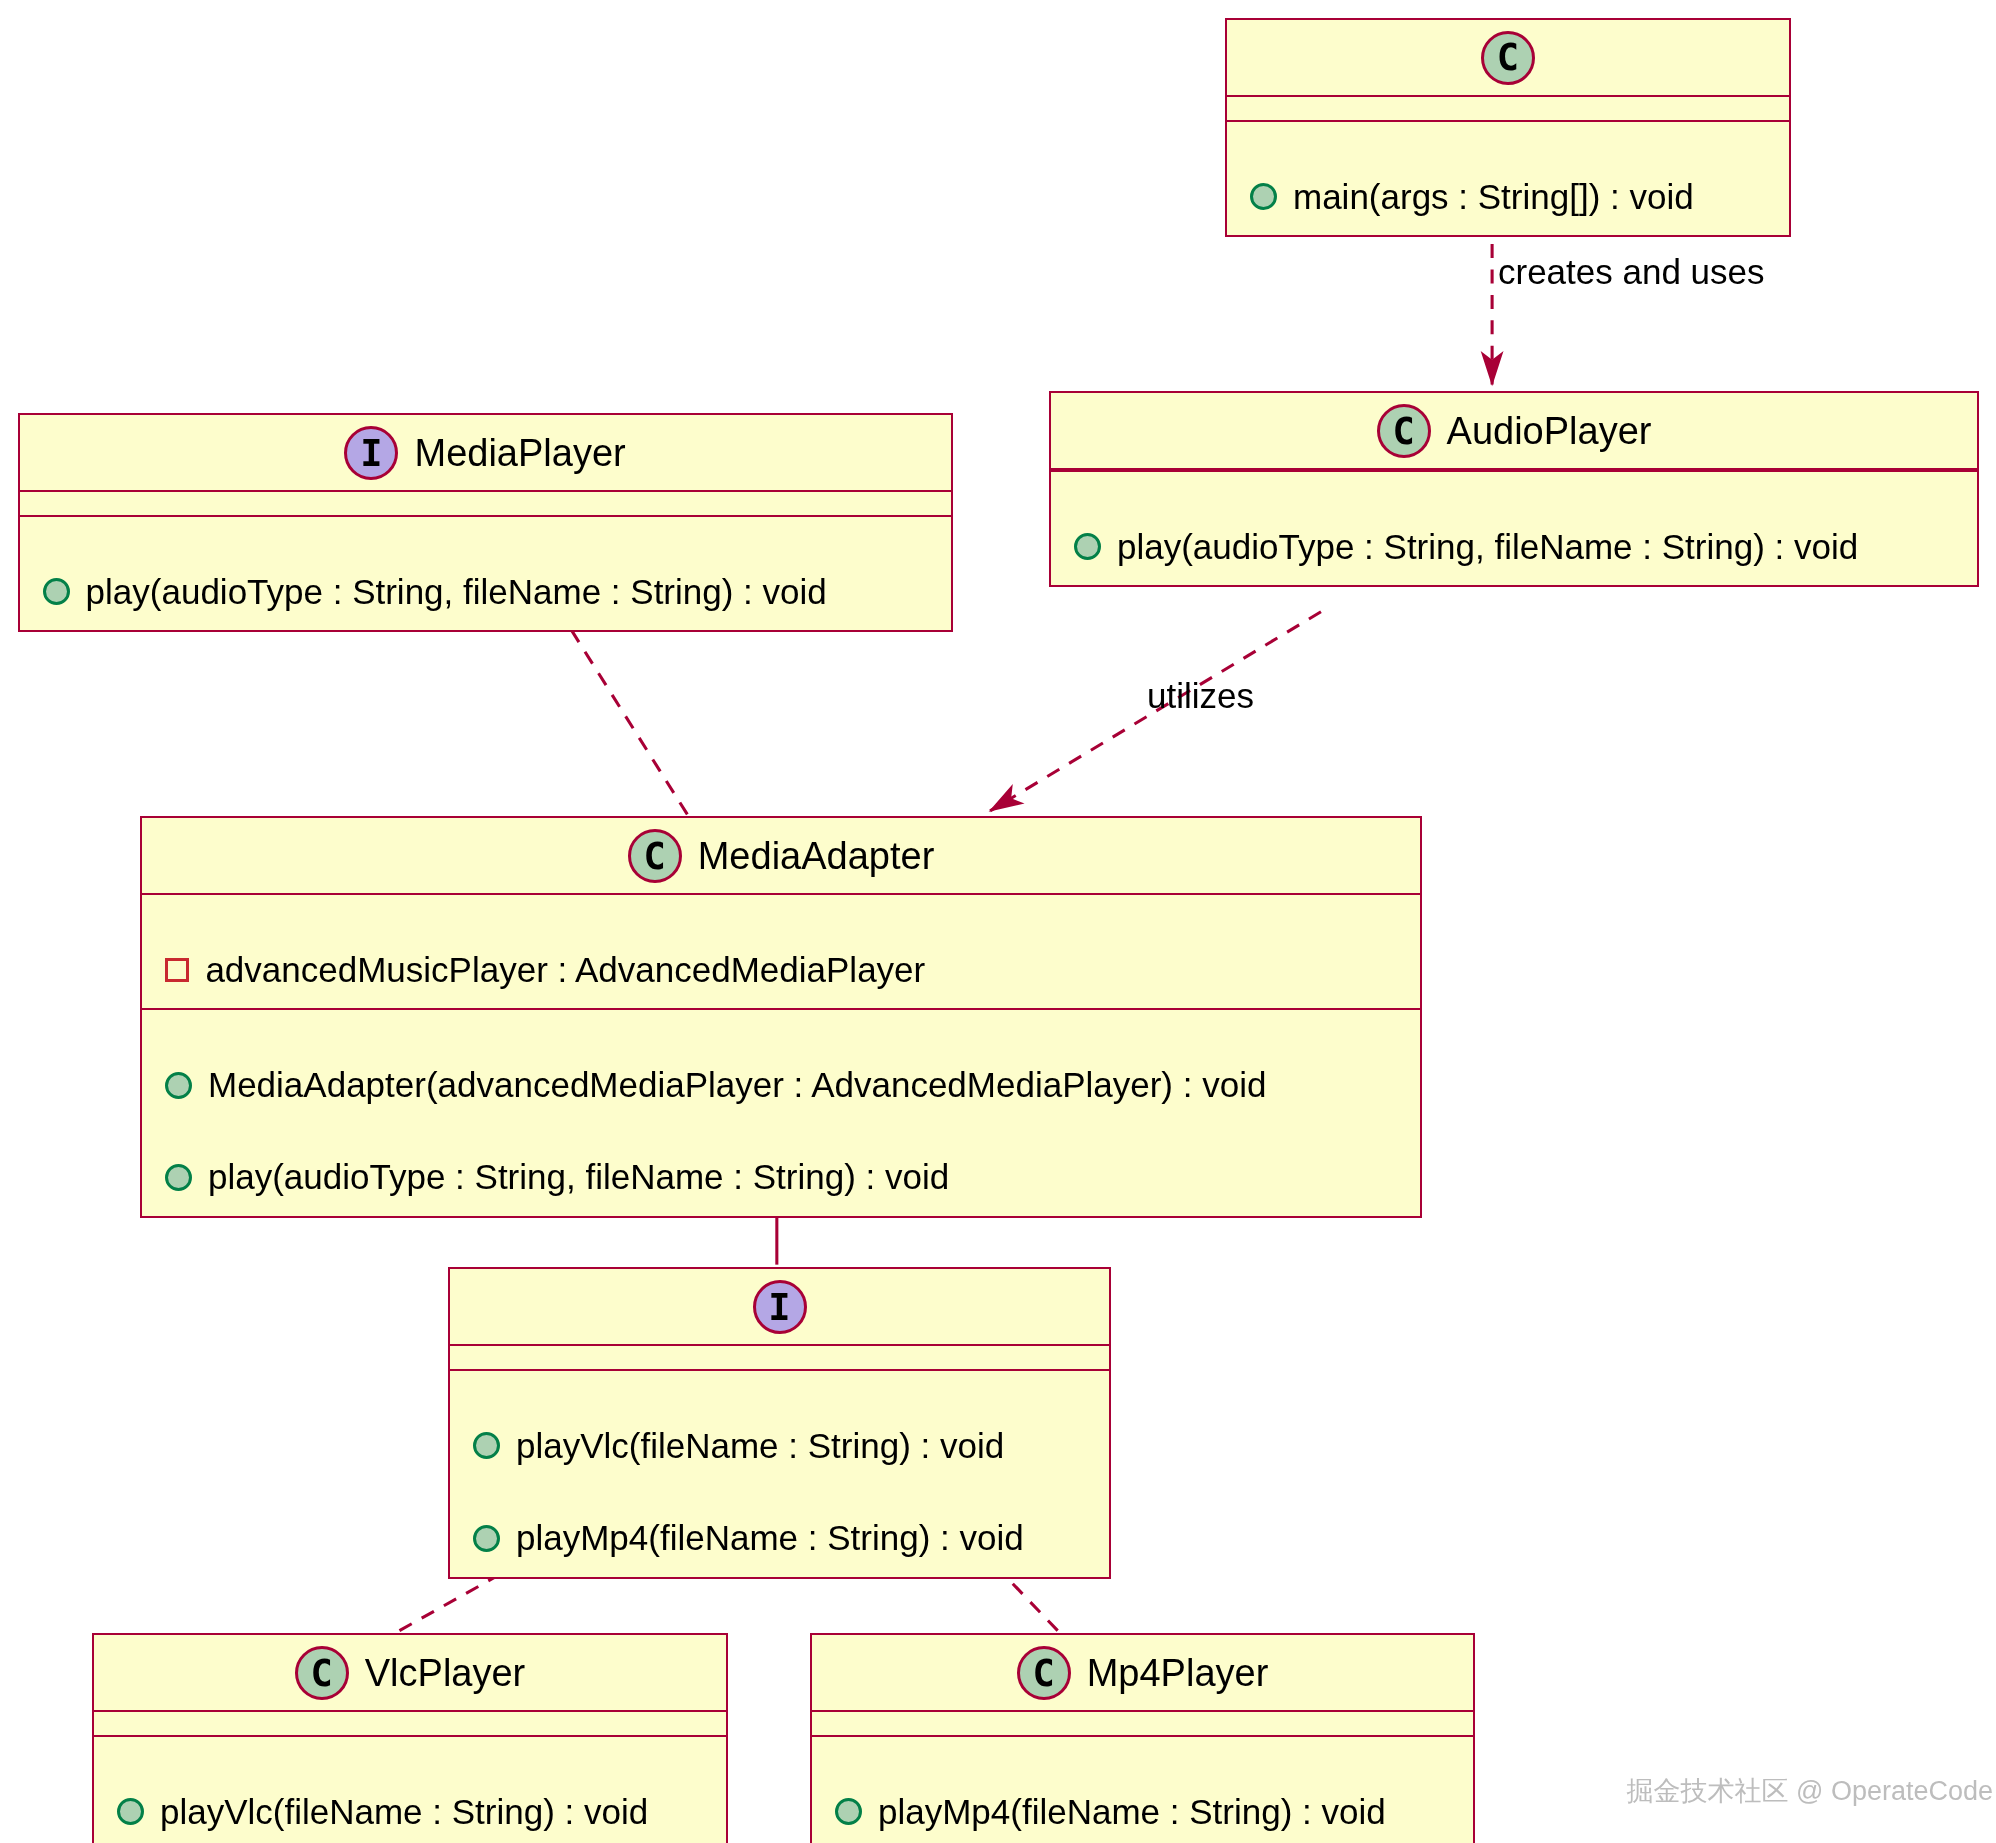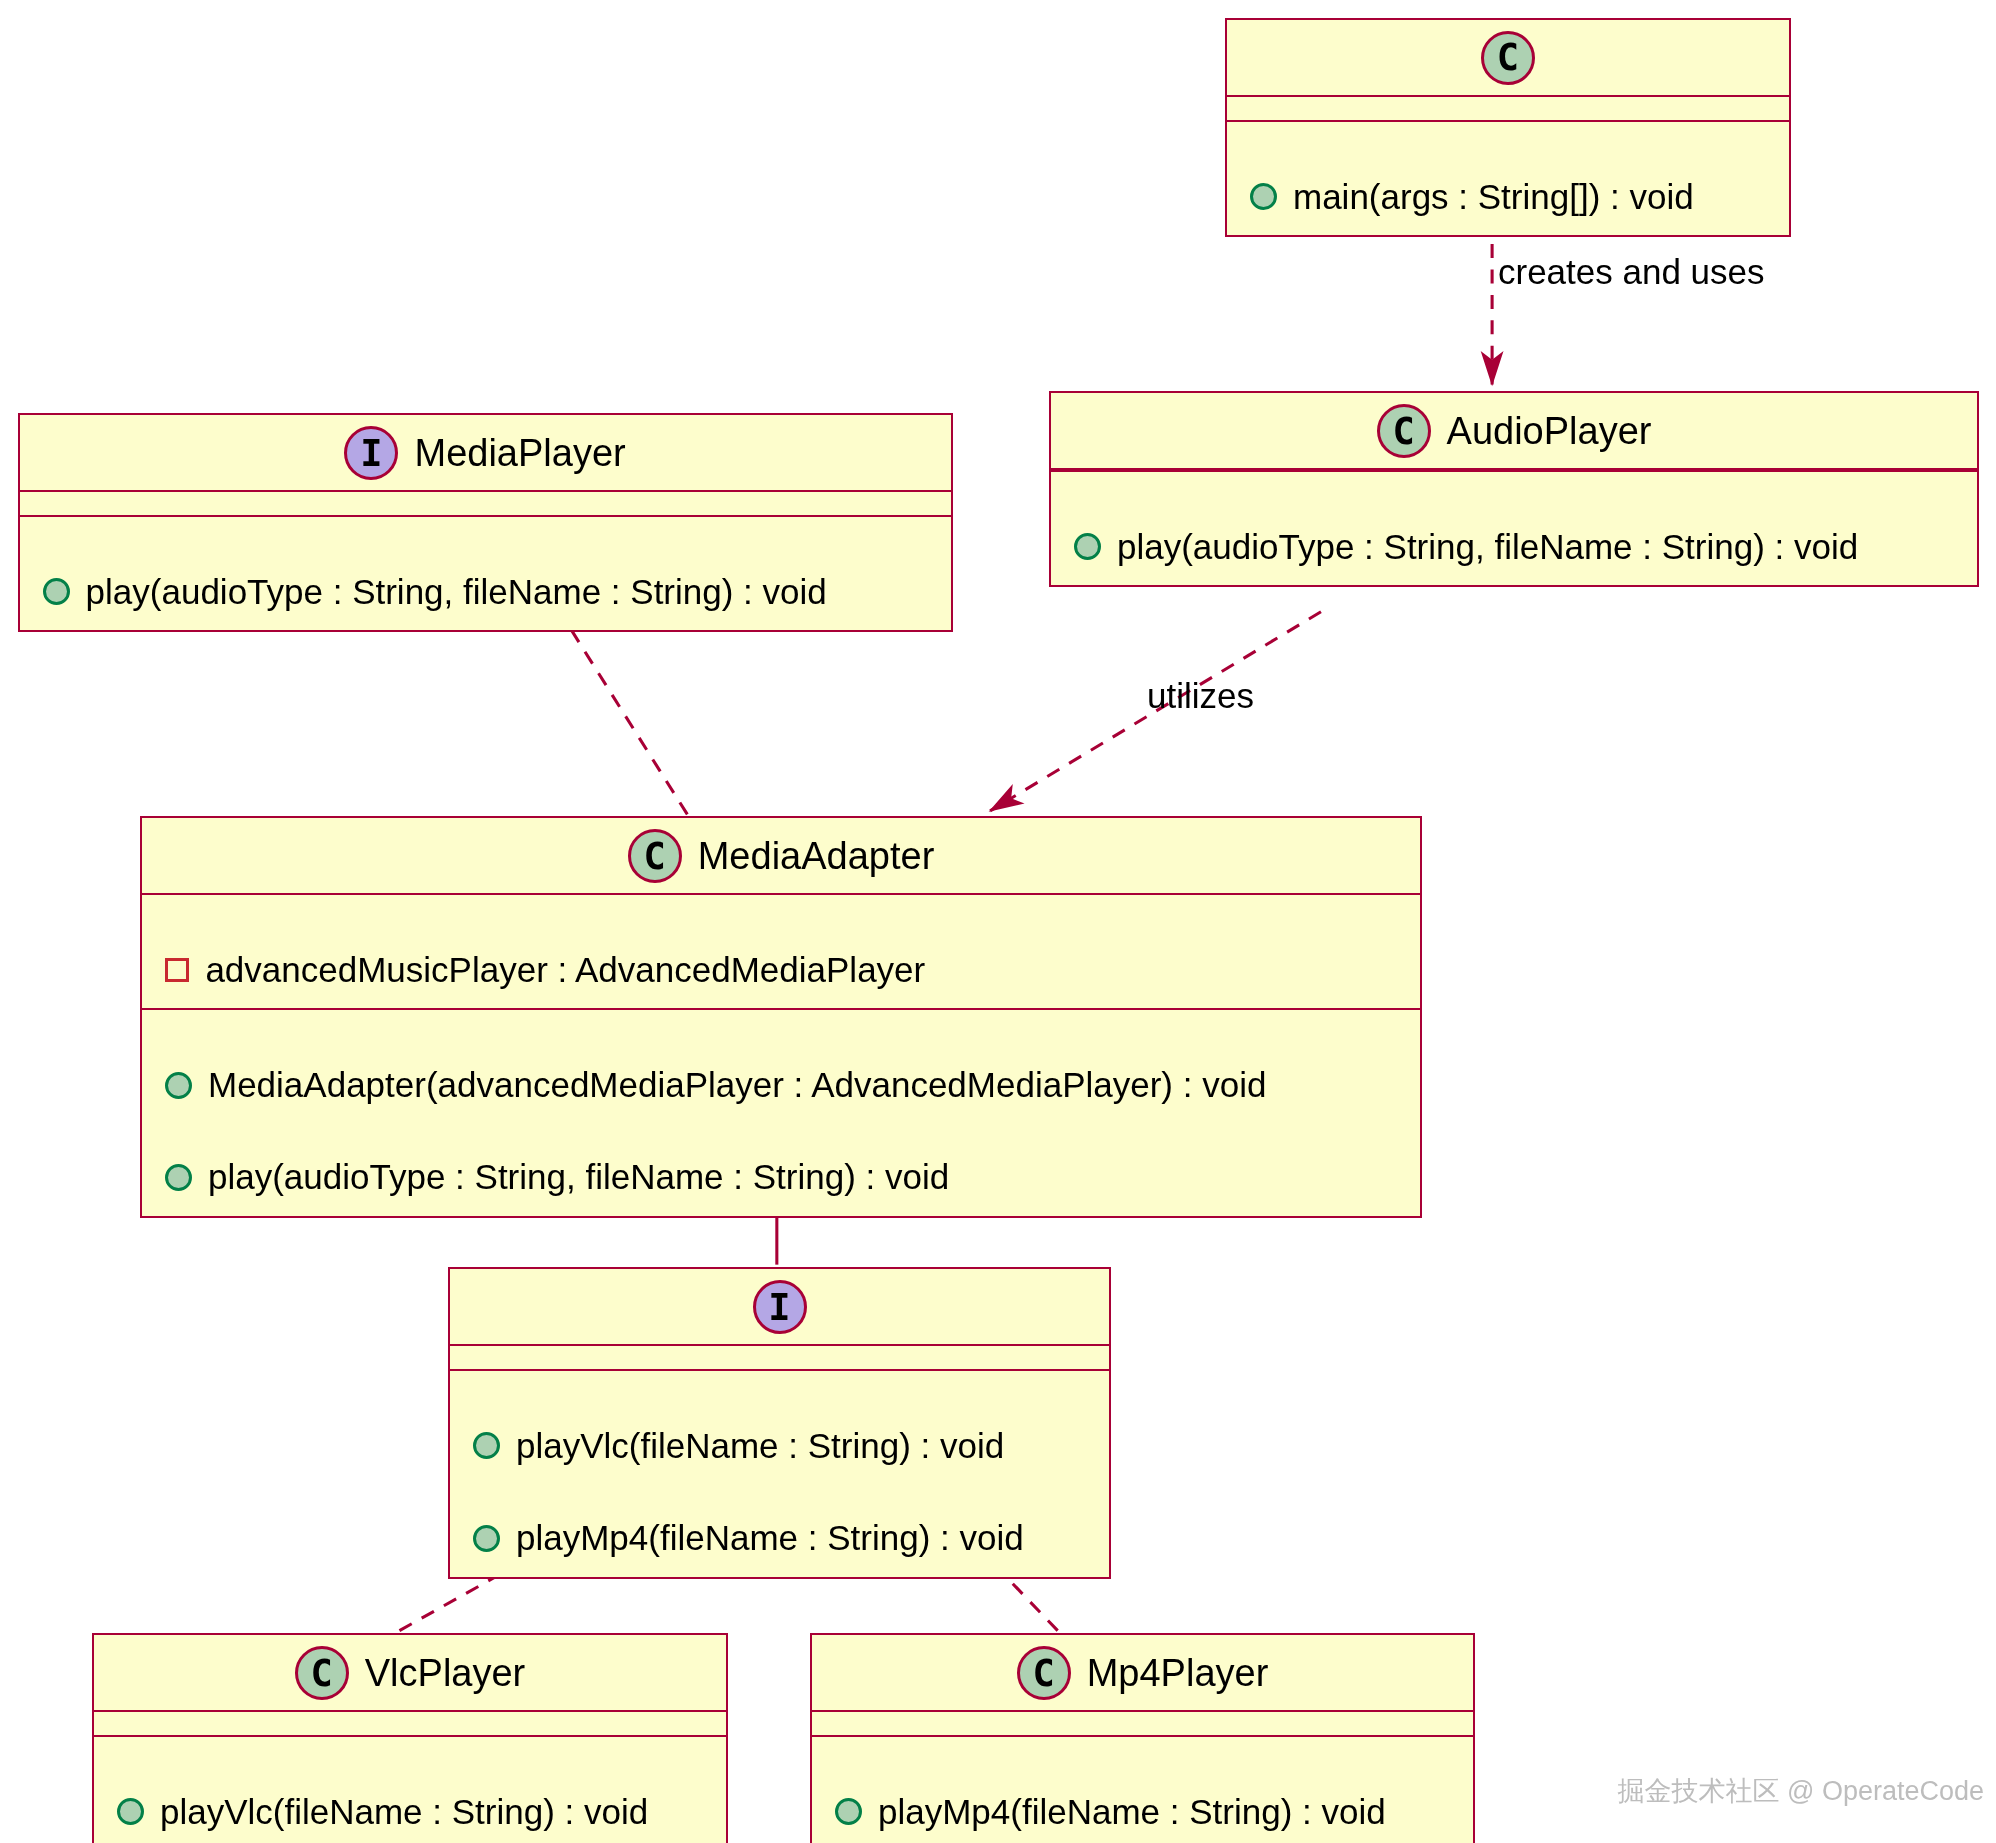--- a/index.html
+++ b/index.html
@@ -20,21 +20,21 @@
   .uml-sep{border-top:2.6px solid #A80036;}
   .uml-attrs-empty{height:23px;}
   .uml-members{padding:8.8px 0 12.3px;}
   .uml-member{display:flex;align-items:center;gap:16px;padding:6.1px 19.3px 6.1px 23px;
               font-size:35px;color:#000;white-space:nowrap;margin-top:40px;}
   .b-circle{flex:0 0 auto;width:21px;height:21px;border-radius:50%;
             border:3.5px solid #038048;background:#ADD1B2;box-sizing:content-box;}
   .b-square{flex:0 0 auto;width:18.4px;height:18.4px;border:3.5px solid #C82930;
             background:transparent;box-sizing:content-box;}
   .edge-label{position:absolute;font-size:35px;color:#000;white-space:nowrap;}
-  .watermark{position:absolute;right:12px;top:1773px;font-size:27px;color:#BDBDBD;
+  .watermark{position:absolute;right:3px;top:1773px;font-size:27px;color:#BDBDBD;
              text-shadow:0.9px 0.9px 0 #ffffff;white-space:nowrap;}
 </style>
 </head>
 <body>
 
 <div class="canvas">
 
   <svg class="edges" viewBox="0 0 2274 2100" width="1996" height="1843">
     <defs>
       <marker id="mArrow" viewBox="0 0 44 30" markerWidth="44" markerHeight="30" refX="40" refY="15" orient="auto" markerUnits="userSpaceOnUse">

